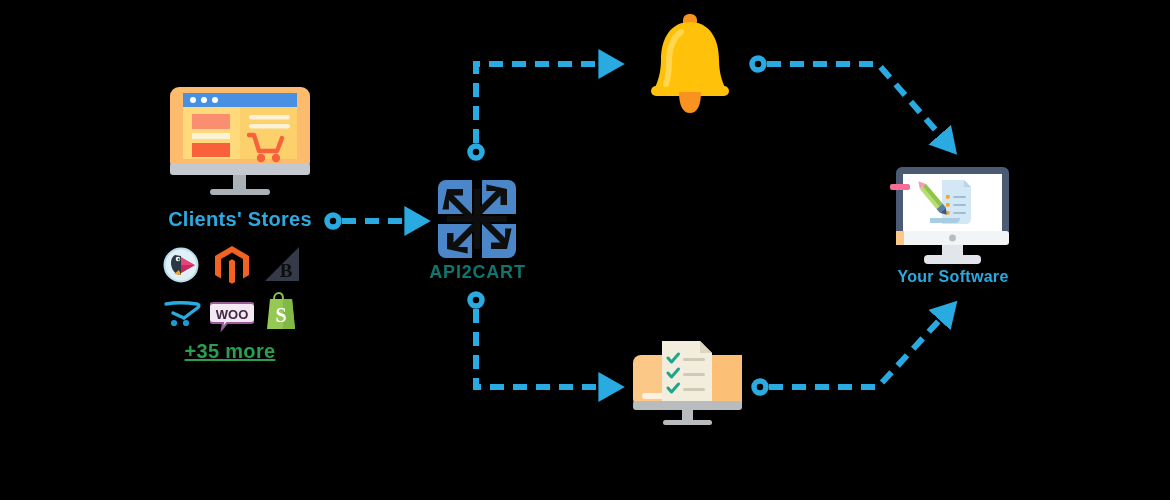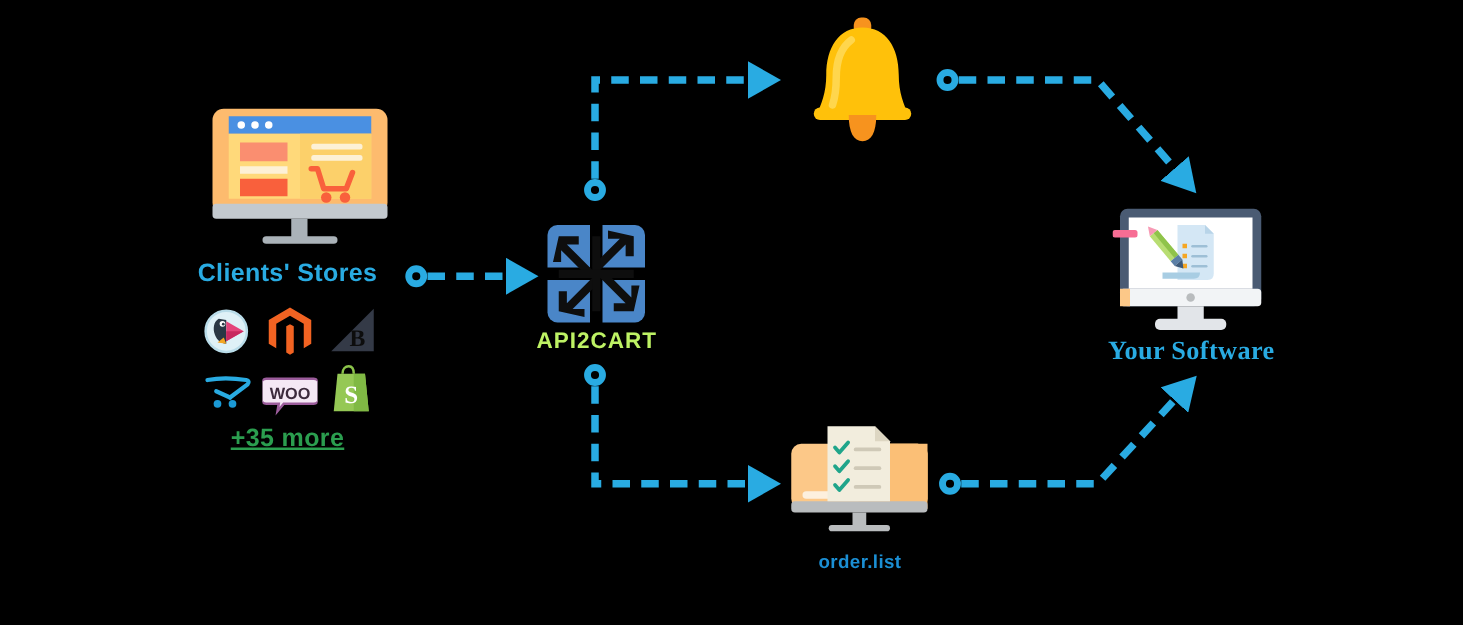--- a/index.html
+++ b/index.html
@@ -18,21 +18,21 @@
   .label {
     position: absolute;
     text-align: center;
     font-weight: bold;
     white-space: nowrap;
     letter-spacing: 0.3px;
   }
   
   #clients-stores-node { left: 165px; top: 85px; width: 150px; height: 120px; }
   #clients-stores-label {
-    left: 140px; top: 208px; width: 180px;
+    left: 150px; top: 208px; width: 180px;
     font-size: 20px; color: #29abe2;
   }
   #platform-logos {
     position: absolute;
     left: 160px; top: 243px;
     width: 145px; height: 90px;
     display: grid;
     grid-template-columns: repeat(3, 1fr);
     grid-template-rows: repeat(2, 1fr);
     gap: 4px;
@@ -41,39 +41,39 @@
   }
   .logo-cell { width: 44px; height: 42px; position: relative; }
   #more-platforms-label {
     left: 155px; top: 340px; width: 150px;
     font-size: 20px; color: #2b9e4f; text-decoration: underline;
   }
   
   #api2cart-node { left: 434px; top: 176px; width: 86px; height: 86px; }
   #api2cart-label {
     left: 415px; top: 262px; width: 125px;
-    font-size: 18px; color: #bef264; letter-spacing: 0.8px;
+    font-size: 18px; color: #0f766e; letter-spacing: 0.8px;
   }
   
   #bell-node { left: 645px; top: 12px; width: 90px; height: 110px; }
   #order-add-label {
     left: 613px; top: 150px; width: 150px;
     font-size: 15px; color: #1b8fd4;
   }
   
   #order-list-node { left: 630px; top: 335px; width: 115px; height: 95px; }
   #order-list-label {
     left: 613px; top: 441px; width: 150px;
     font-size: 15px; color: #1b8fd4;
   }
   
   #your-software-node { left: 890px; top: 165px; width: 125px; height: 105px; }
   #your-software-label {
     left: 873px; top: 268px; width: 160px;
-    font-size: 21px; color: #29abe2; font-family: Liberation Serif, serif;
+    font-size: 16px; color: #29abe2;
   }
   
   #connectors {
     position: absolute; left: 0; top: 0;
     width: 1170px; height: 500px;
     pointer-events: none;
   }
   .dash-path {
     fill: none;
     stroke: #29abe2;
@@ -273,21 +273,20 @@
       <path d="M70,6 l12,12 h-12 z" fill="#ddd6c2"></path>
 
       <path d="M38,23 l3.5,4 l7,-8" fill="none" stroke="#1fa58a" stroke-width="3" stroke-linecap="round" stroke-linejoin="round"></path>
       <rect x="53" y="23" width="22" height="3" rx="1.5" fill="#cfc9b7"></rect>
       <path d="M38,38 l3.5,4 l7,-8" fill="none" stroke="#1fa58a" stroke-width="3" stroke-linecap="round" stroke-linejoin="round"></path>
       <rect x="53" y="38" width="22" height="3" rx="1.5" fill="#cfc9b7"></rect>
       <path d="M38,53 l3.5,4 l7,-8" fill="none" stroke="#1fa58a" stroke-width="3" stroke-linecap="round" stroke-linejoin="round"></path>
       <rect x="53" y="53" width="22" height="3" rx="1.5" fill="#cfc9b7"></rect>
     </svg>
   </div>
-  <div class="label" id="order-list-label">order.list</div>
 
   <div class="node" id="your-software-node">
     <svg viewBox="0 0 125 105" width="125" height="105">
 
       <rect x="6" y="2" width="113" height="78" rx="6" fill="#4a5b73"></rect>
 
       <rect x="13" y="9" width="99" height="57" fill="#ffffff"></rect>
 
       <rect x="6" y="66" width="113" height="14" rx="3" fill="#f2f4f6"></rect>
       <rect x="6" y="66" width="8" height="14" fill="#fcc888"></rect>

